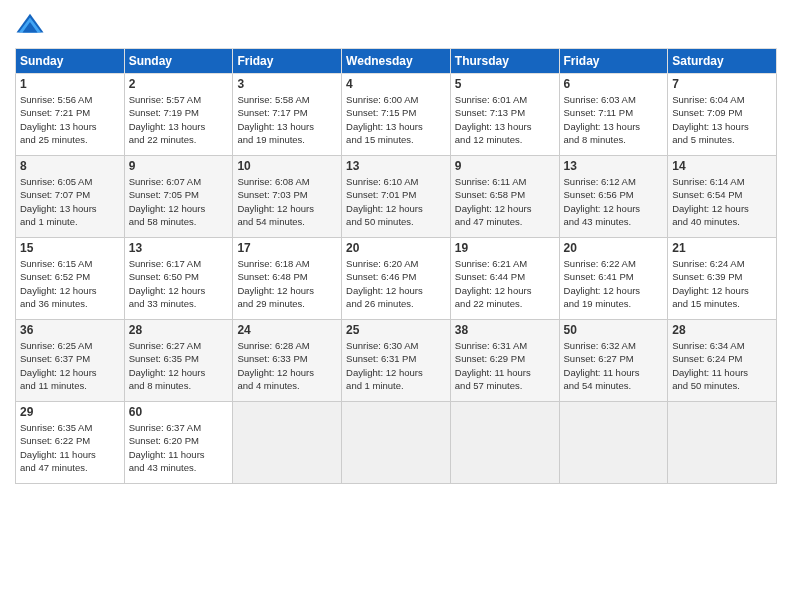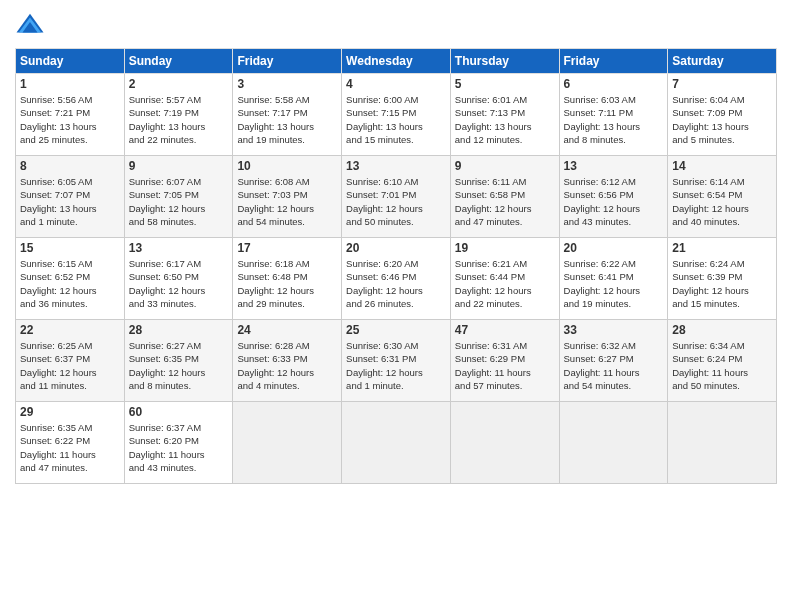--- a/index.html
+++ b/index.html
@@ -217,41 +217,41 @@
             <span class="day-num">20</span>
             <div class="day-info">Sunrise: 6:22 AM<br>Sunset: 6:41 PM<br>Daylight: 12 hours<br>and 19 minutes.</div>
           </td>
           <td>
             <span class="day-num">21</span>
             <div class="day-info">Sunrise: 6:24 AM<br>Sunset: 6:39 PM<br>Daylight: 12 hours<br>and 15 minutes.</div>
           </td>
         </tr>
         <tr>
           <td>
-            <span class="day-num">22</span>
+            <span class="day-num">36</span>
             <div class="day-info">Sunrise: 6:25 AM<br>Sunset: 6:37 PM<br>Daylight: 12 hours<br>and 11 minutes.</div>
           </td>
           <td>
             <span class="day-num">28</span>
             <div class="day-info">Sunrise: 6:27 AM<br>Sunset: 6:35 PM<br>Daylight: 12 hours<br>and 8 minutes.</div>
           </td>
           <td>
             <span class="day-num">24</span>
             <div class="day-info">Sunrise: 6:28 AM<br>Sunset: 6:33 PM<br>Daylight: 12 hours<br>and 4 minutes.</div>
           </td>
           <td>
             <span class="day-num">25</span>
             <div class="day-info">Sunrise: 6:30 AM<br>Sunset: 6:31 PM<br>Daylight: 12 hours<br>and 1 minute.</div>
           </td>
           <td>
-            <span class="day-num">47</span>
+            <span class="day-num">38</span>
             <div class="day-info">Sunrise: 6:31 AM<br>Sunset: 6:29 PM<br>Daylight: 11 hours<br>and 57 minutes.</div>
           </td>
           <td>
-            <span class="day-num">33</span>
+            <span class="day-num">50</span>
             <div class="day-info">Sunrise: 6:32 AM<br>Sunset: 6:27 PM<br>Daylight: 11 hours<br>and 54 minutes.</div>
           </td>
           <td>
             <span class="day-num">28</span>
             <div class="day-info">Sunrise: 6:34 AM<br>Sunset: 6:24 PM<br>Daylight: 11 hours<br>and 50 minutes.</div>
           </td>
         </tr>
         <tr>
           <td>
             <span class="day-num">29</span>

